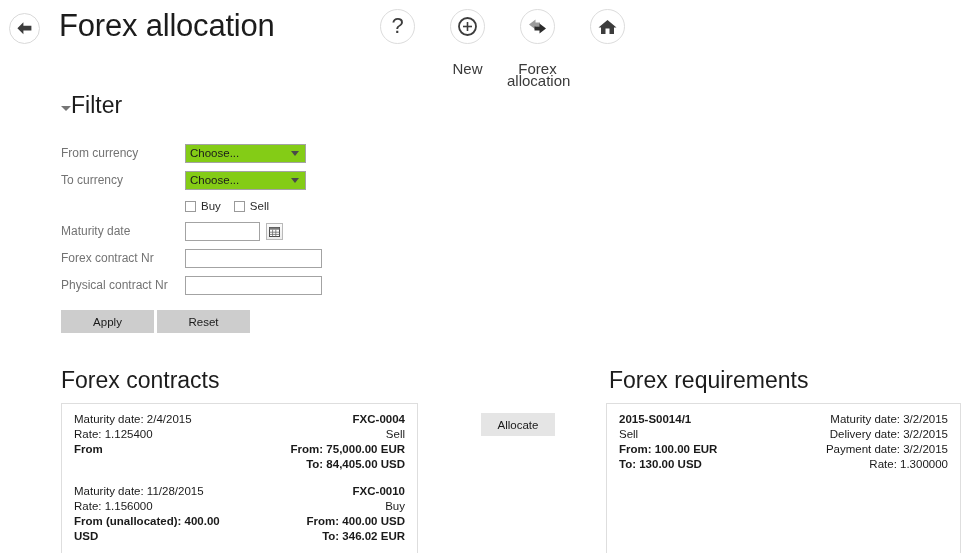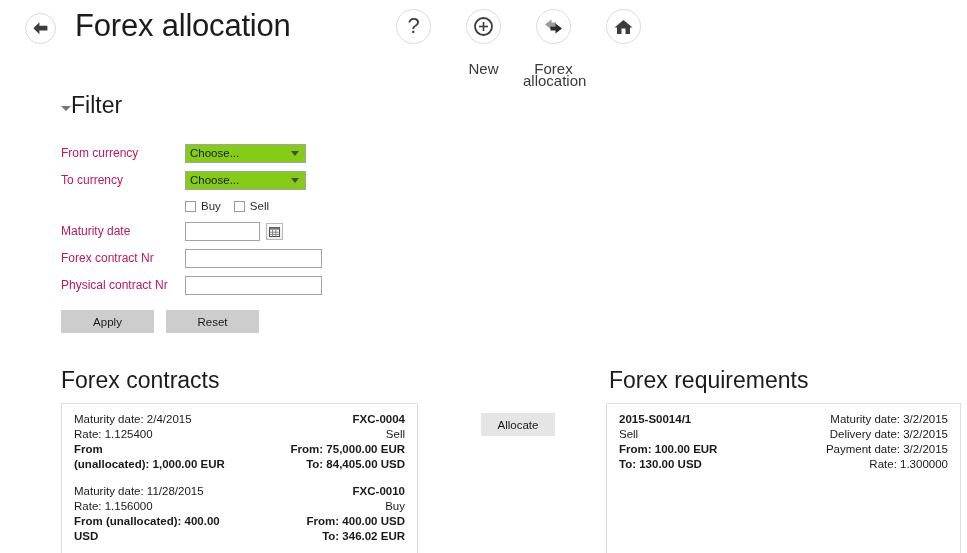--- a/index.html
+++ b/index.html
@@ -7,21 +7,21 @@
     margin: 0; padding: 0;
     width: 967px; height: 553px;
     background: #ffffff;
     font-family: "Liberation Sans", sans-serif;
     color: #1a1a1a;
     overflow: hidden;
   }
   .page { position: relative; width: 967px; height: 553px; }
 
   
-  .header { position: absolute; left: 16px; top: 0; width: 772px; height: 80px; }
+  .header { position: absolute; left: 0; top: 0; width: 772px; height: 80px; }
   .back-btn {
     position: absolute; left: 9px; top: 13px;
     width: 31px; height: 31px; border-radius: 50%;
     border: 1px solid #d9d9d9; background: #fff;
     display: flex; align-items: center; justify-content: center;
     cursor: pointer;
   }
   .page-title {
     position: absolute; left: 59px; top: 8px;
     font-size: 31px; font-weight: 400; color: #1c1c1c;
@@ -48,21 +48,21 @@
   }
   .tri-down {
     width: 0; height: 0;
     border-left: 5px solid transparent; border-right: 5px solid transparent;
     border-top: 5px solid #767676; margin-top: 6px;
   }
   .filter-title { font-size: 23px; color: #1c1c1c; font-weight: 400; }
 
   .form { position: absolute; left: 61px; top: 140px; font-size: 12px; }
   .frow { display: flex; align-items: center; height: 26px; margin-bottom: 1px; }
-  .flabel { width: 124px; color: #be185d; font-size: 12px; }
+  .flabel { width: 124px; color: #737373; font-size: 12px; }
   .sel {
     width: 121px; height: 19px; border: 1px solid #a3a3a3; background: #84cc16;
     position: relative; display: flex; align-items: center;
     padding-left: 4px; font-size: 11.5px; color: #1a1a1a; cursor: pointer;
   }
   .sel .cap { flex: 1; }
   .sel .arw {
     width: 0; height: 0; margin-right: 6px;
     border-left: 4px solid transparent; border-right: 4px solid transparent;
     border-top: 5px solid #4a4a4a;
@@ -70,21 +70,21 @@
   .chk-row { margin-left: 124px; display: flex; align-items: center; gap: 5px; height: 24px; }
   .cbox { width: 11px; height: 11px; border: 1px solid #9a9a9a; background: #fff; cursor: pointer; }
   .cbox-label { font-size: 11.5px; color: #2a2a2a; margin-right: 8px; }
   .txt-sm { width: 75px; height: 19px; border: 1px solid #a3a3a3; background: #fff; }
   .txt-lg { width: 137px; height: 19px; border: 1px solid #a3a3a3; background: #fff; }
   .cal-btn {
     width: 17px; height: 17px; margin-left: 6px; border: 1px solid #b9b9b9;
     background: linear-gradient(#fbfbfb,#ececec); display: flex;
     align-items: center; justify-content: center; cursor: pointer;
   }
-  .btn-row { margin-top: 12px; display: flex; gap: 12px; }
+  .btn-row { margin-top: 12px; display: flex; gap: 3px; }
   .gbtn {
     width: 93px; height: 23px; background: #cdcdcd; border: none;
     font-size: 11.5px; color: #1a1a1a; cursor: pointer;
     font-family: "Liberation Sans", sans-serif;
     display: flex; align-items: center; justify-content: center;
   }
 
   
   .sec-title { font-size: 23px; color: #1c1c1c; font-weight: 400; }
   .sec-left { position: absolute; left: 61px; top: 367px; }
@@ -234,21 +234,20 @@
 
   <div class="sec-title sec-left">Forex contracts</div>
 
   <div class="panel panel-left">
 
     <div class="item">
       <div class="col-l">
         <div>Maturity date: 2/4/2015</div>
         <div>Rate: 1.125400</div>
         <div class="b">From</div>
-        <div class="b">(unallocated): 1,000.00 EUR</div>
       </div>
       <div class="col-r">
         <div class="b">FXC-0004</div>
         <div>Sell</div>
         <div class="b">From: 75,000.00 EUR</div>
         <div class="b">To: 84,405.00 USD</div>
       </div>
     </div>
 
     <div class="item" style="padding-top:10px;">

